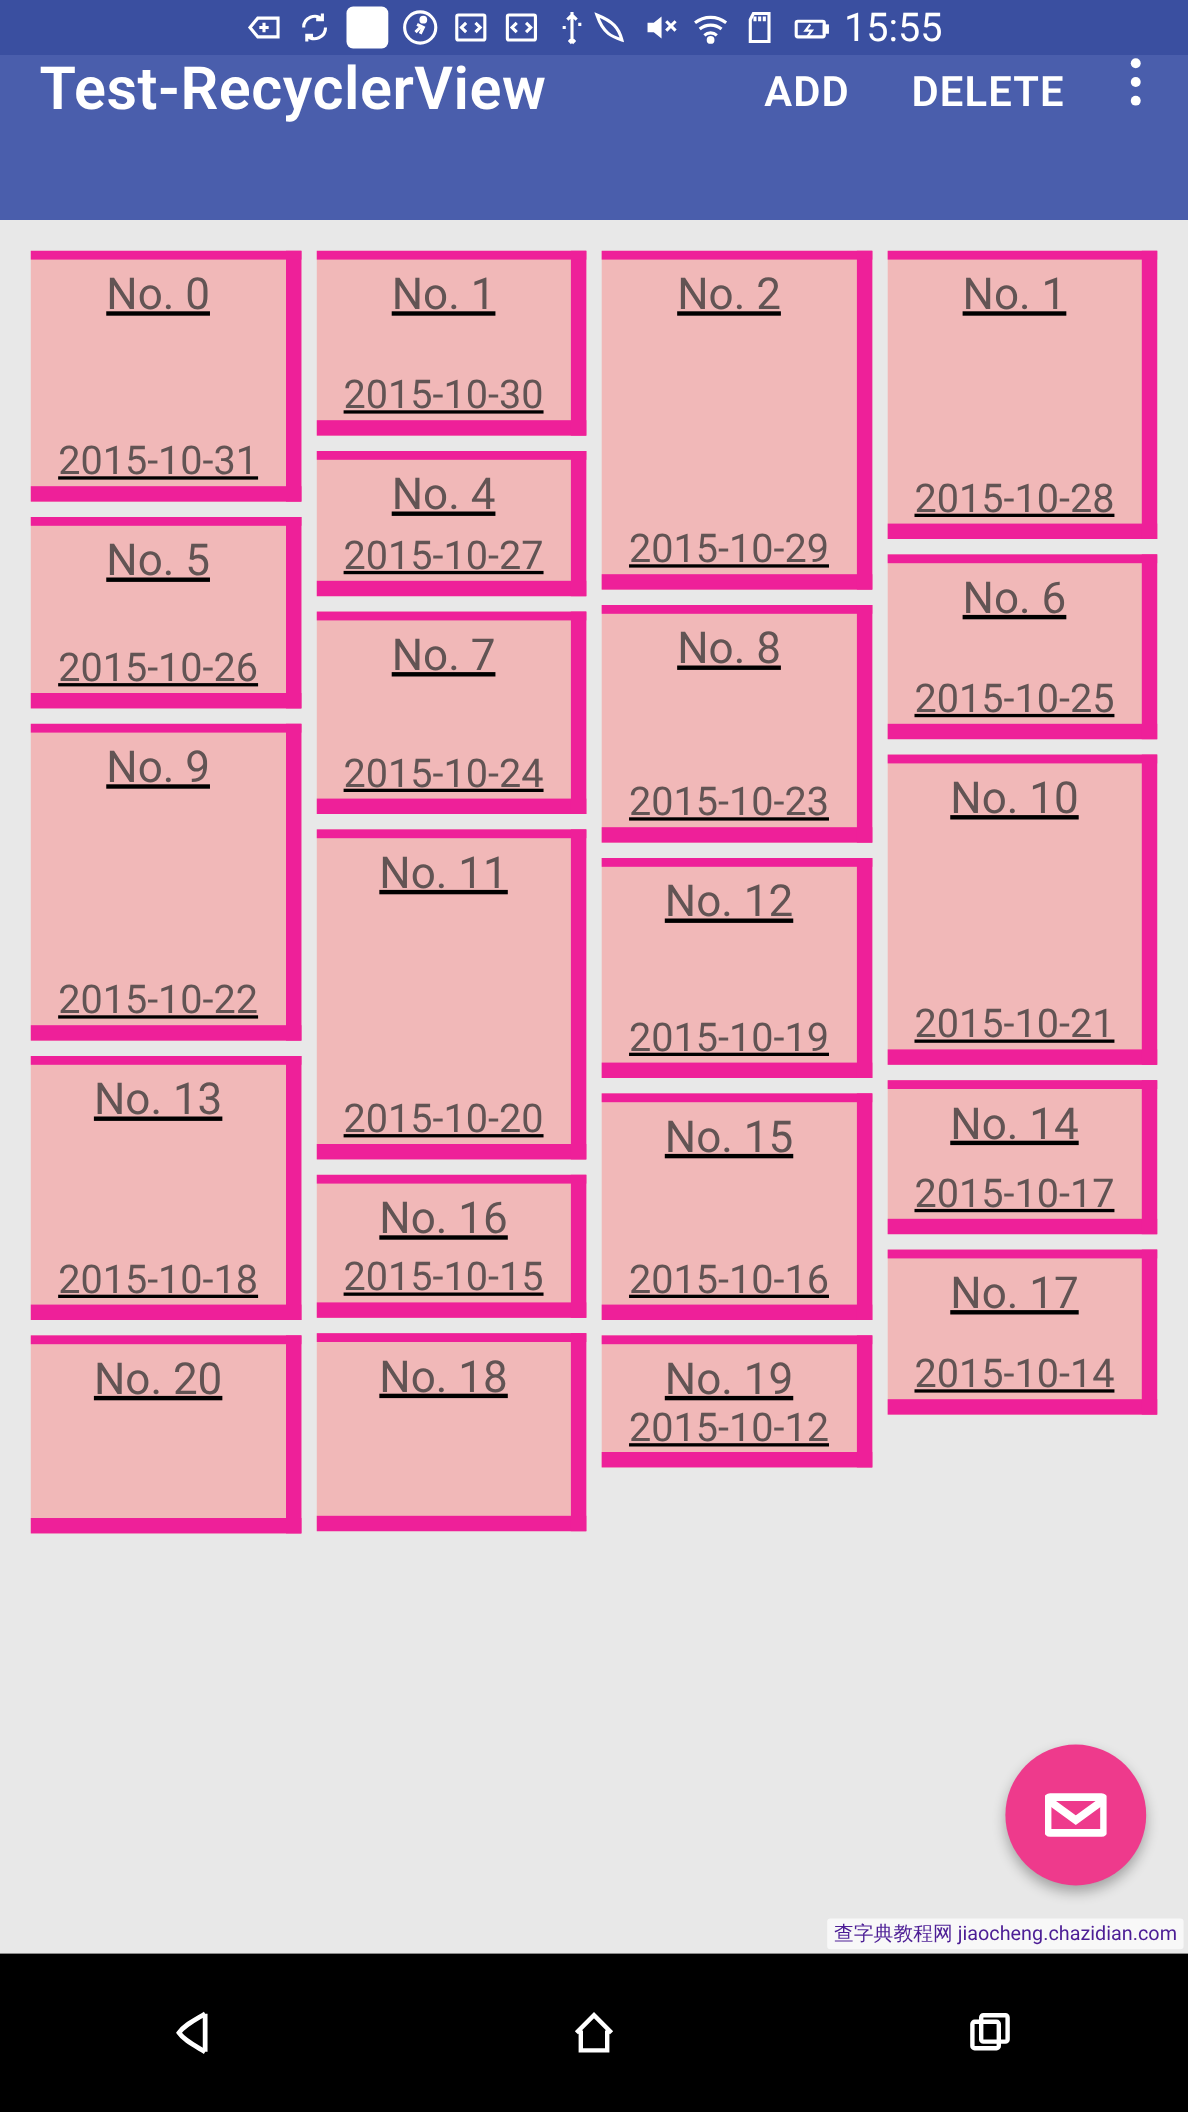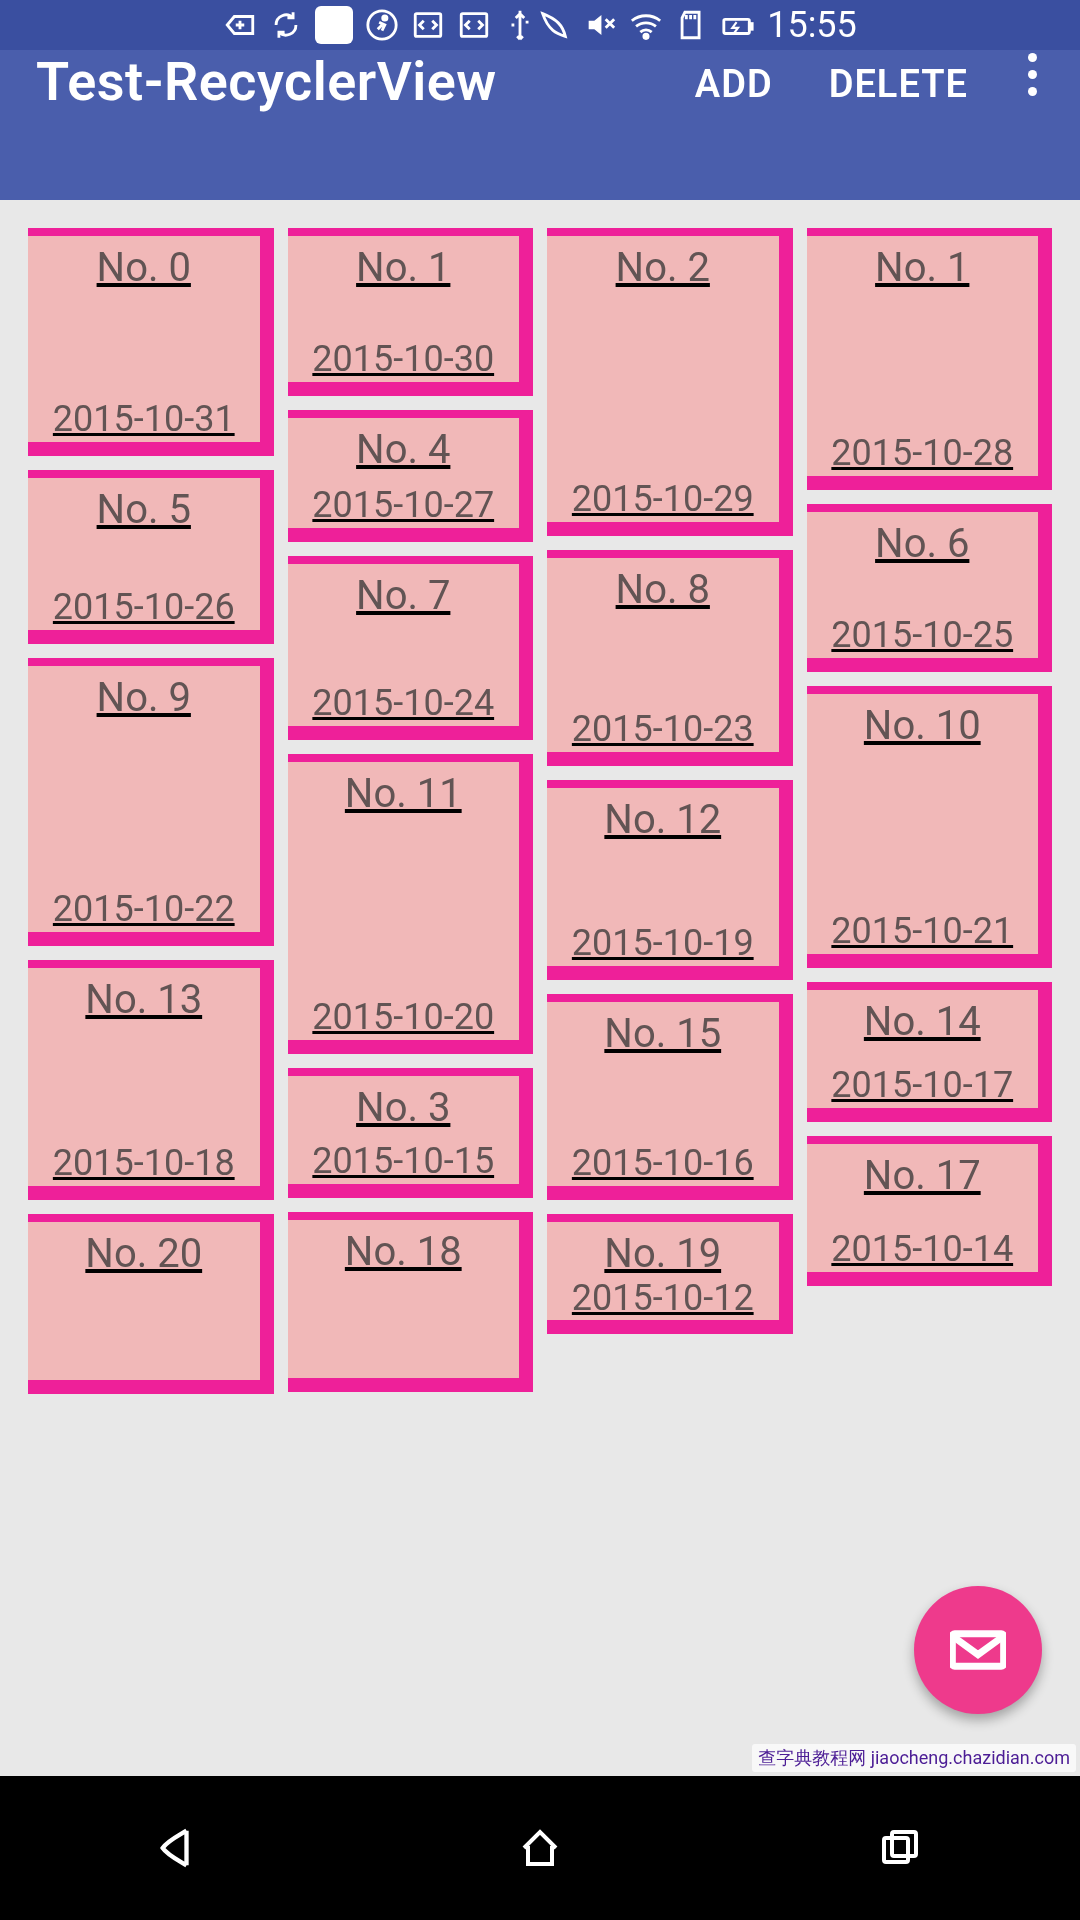--- a/index.html
+++ b/index.html
@@ -208,21 +208,21 @@
         </div>
         <div class="card" style="height: 184px;">
           <div class="card-title">No. 7</div>
           <div class="card-date">2015-10-24</div>
         </div>
         <div class="card" style="height: 300px;">
           <div class="card-title">No. 11</div>
           <div class="card-date">2015-10-20</div>
         </div>
         <div class="card" style="height: 130px;">
-          <div class="card-title">No. 3</div>
+          <div class="card-title">No. 16</div>
           <div class="card-date">2015-10-15</div>
         </div>
         <div class="card" style="height: 180px;">
           <div class="card-title">No. 18</div>
           <div class="card-date"></div>
         </div>
       </div>
       <div class="col">
         <div class="card" style="height: 308px;">
           <div class="card-title">No. 2</div>

